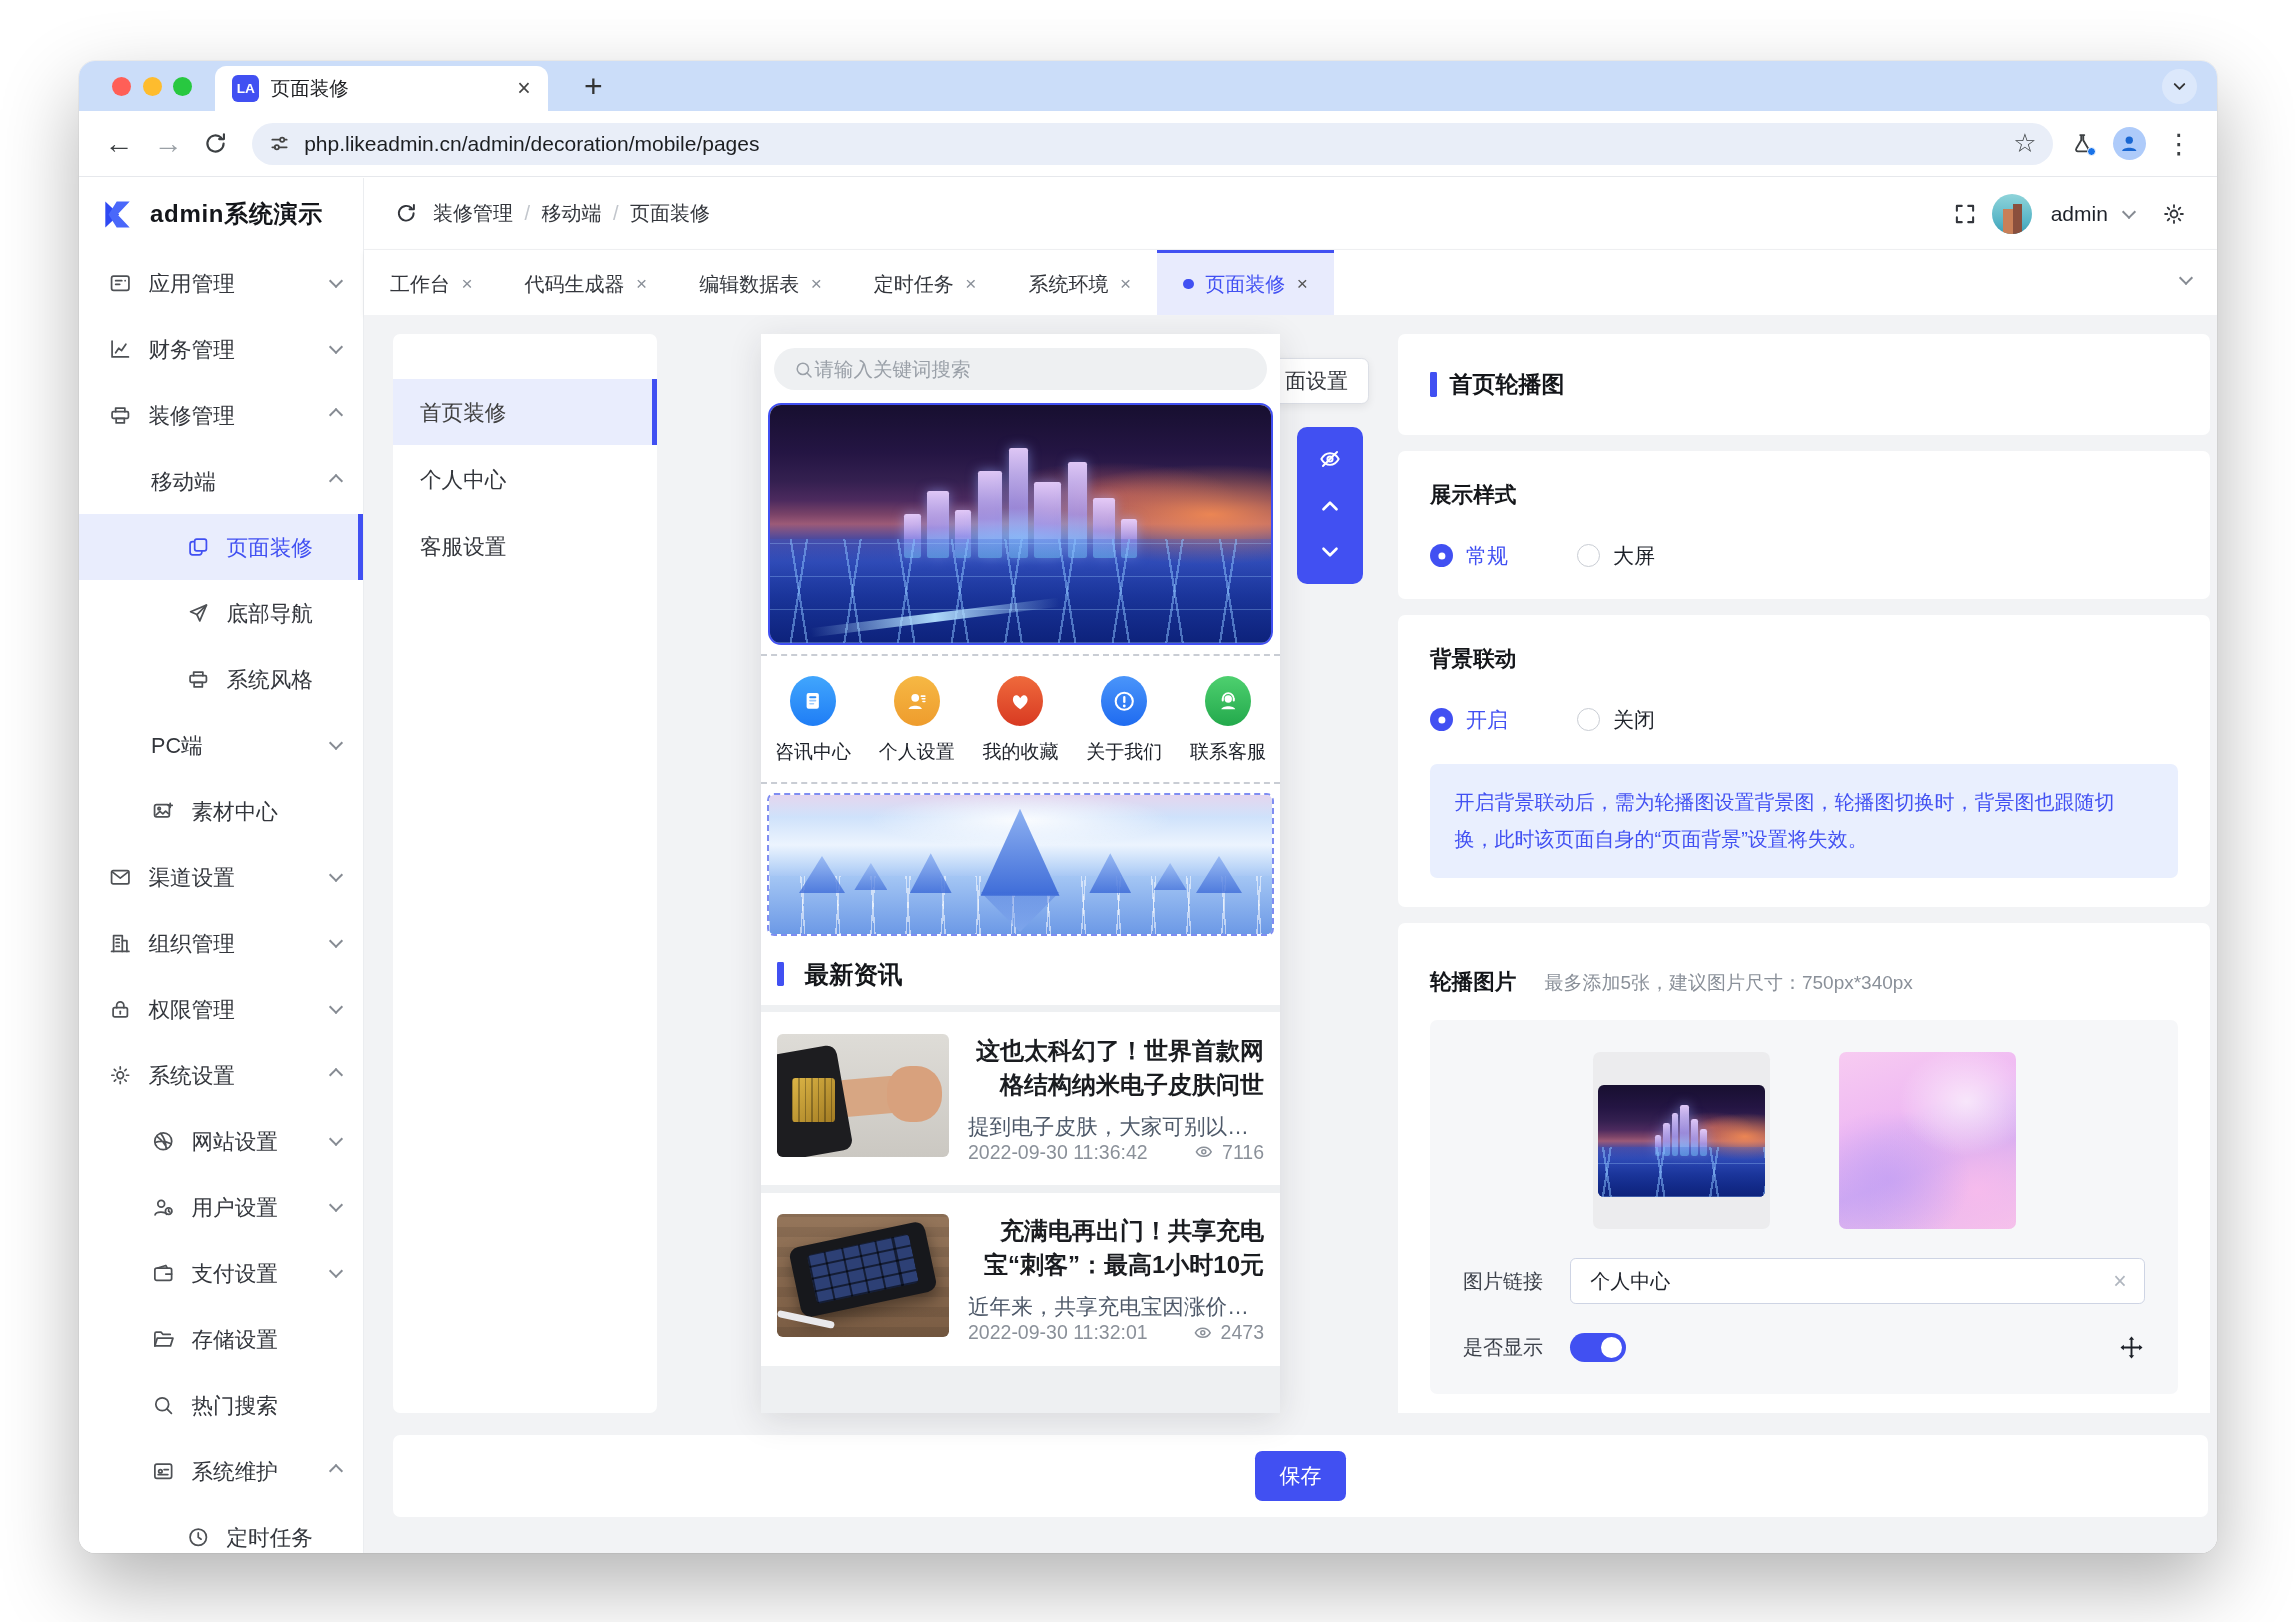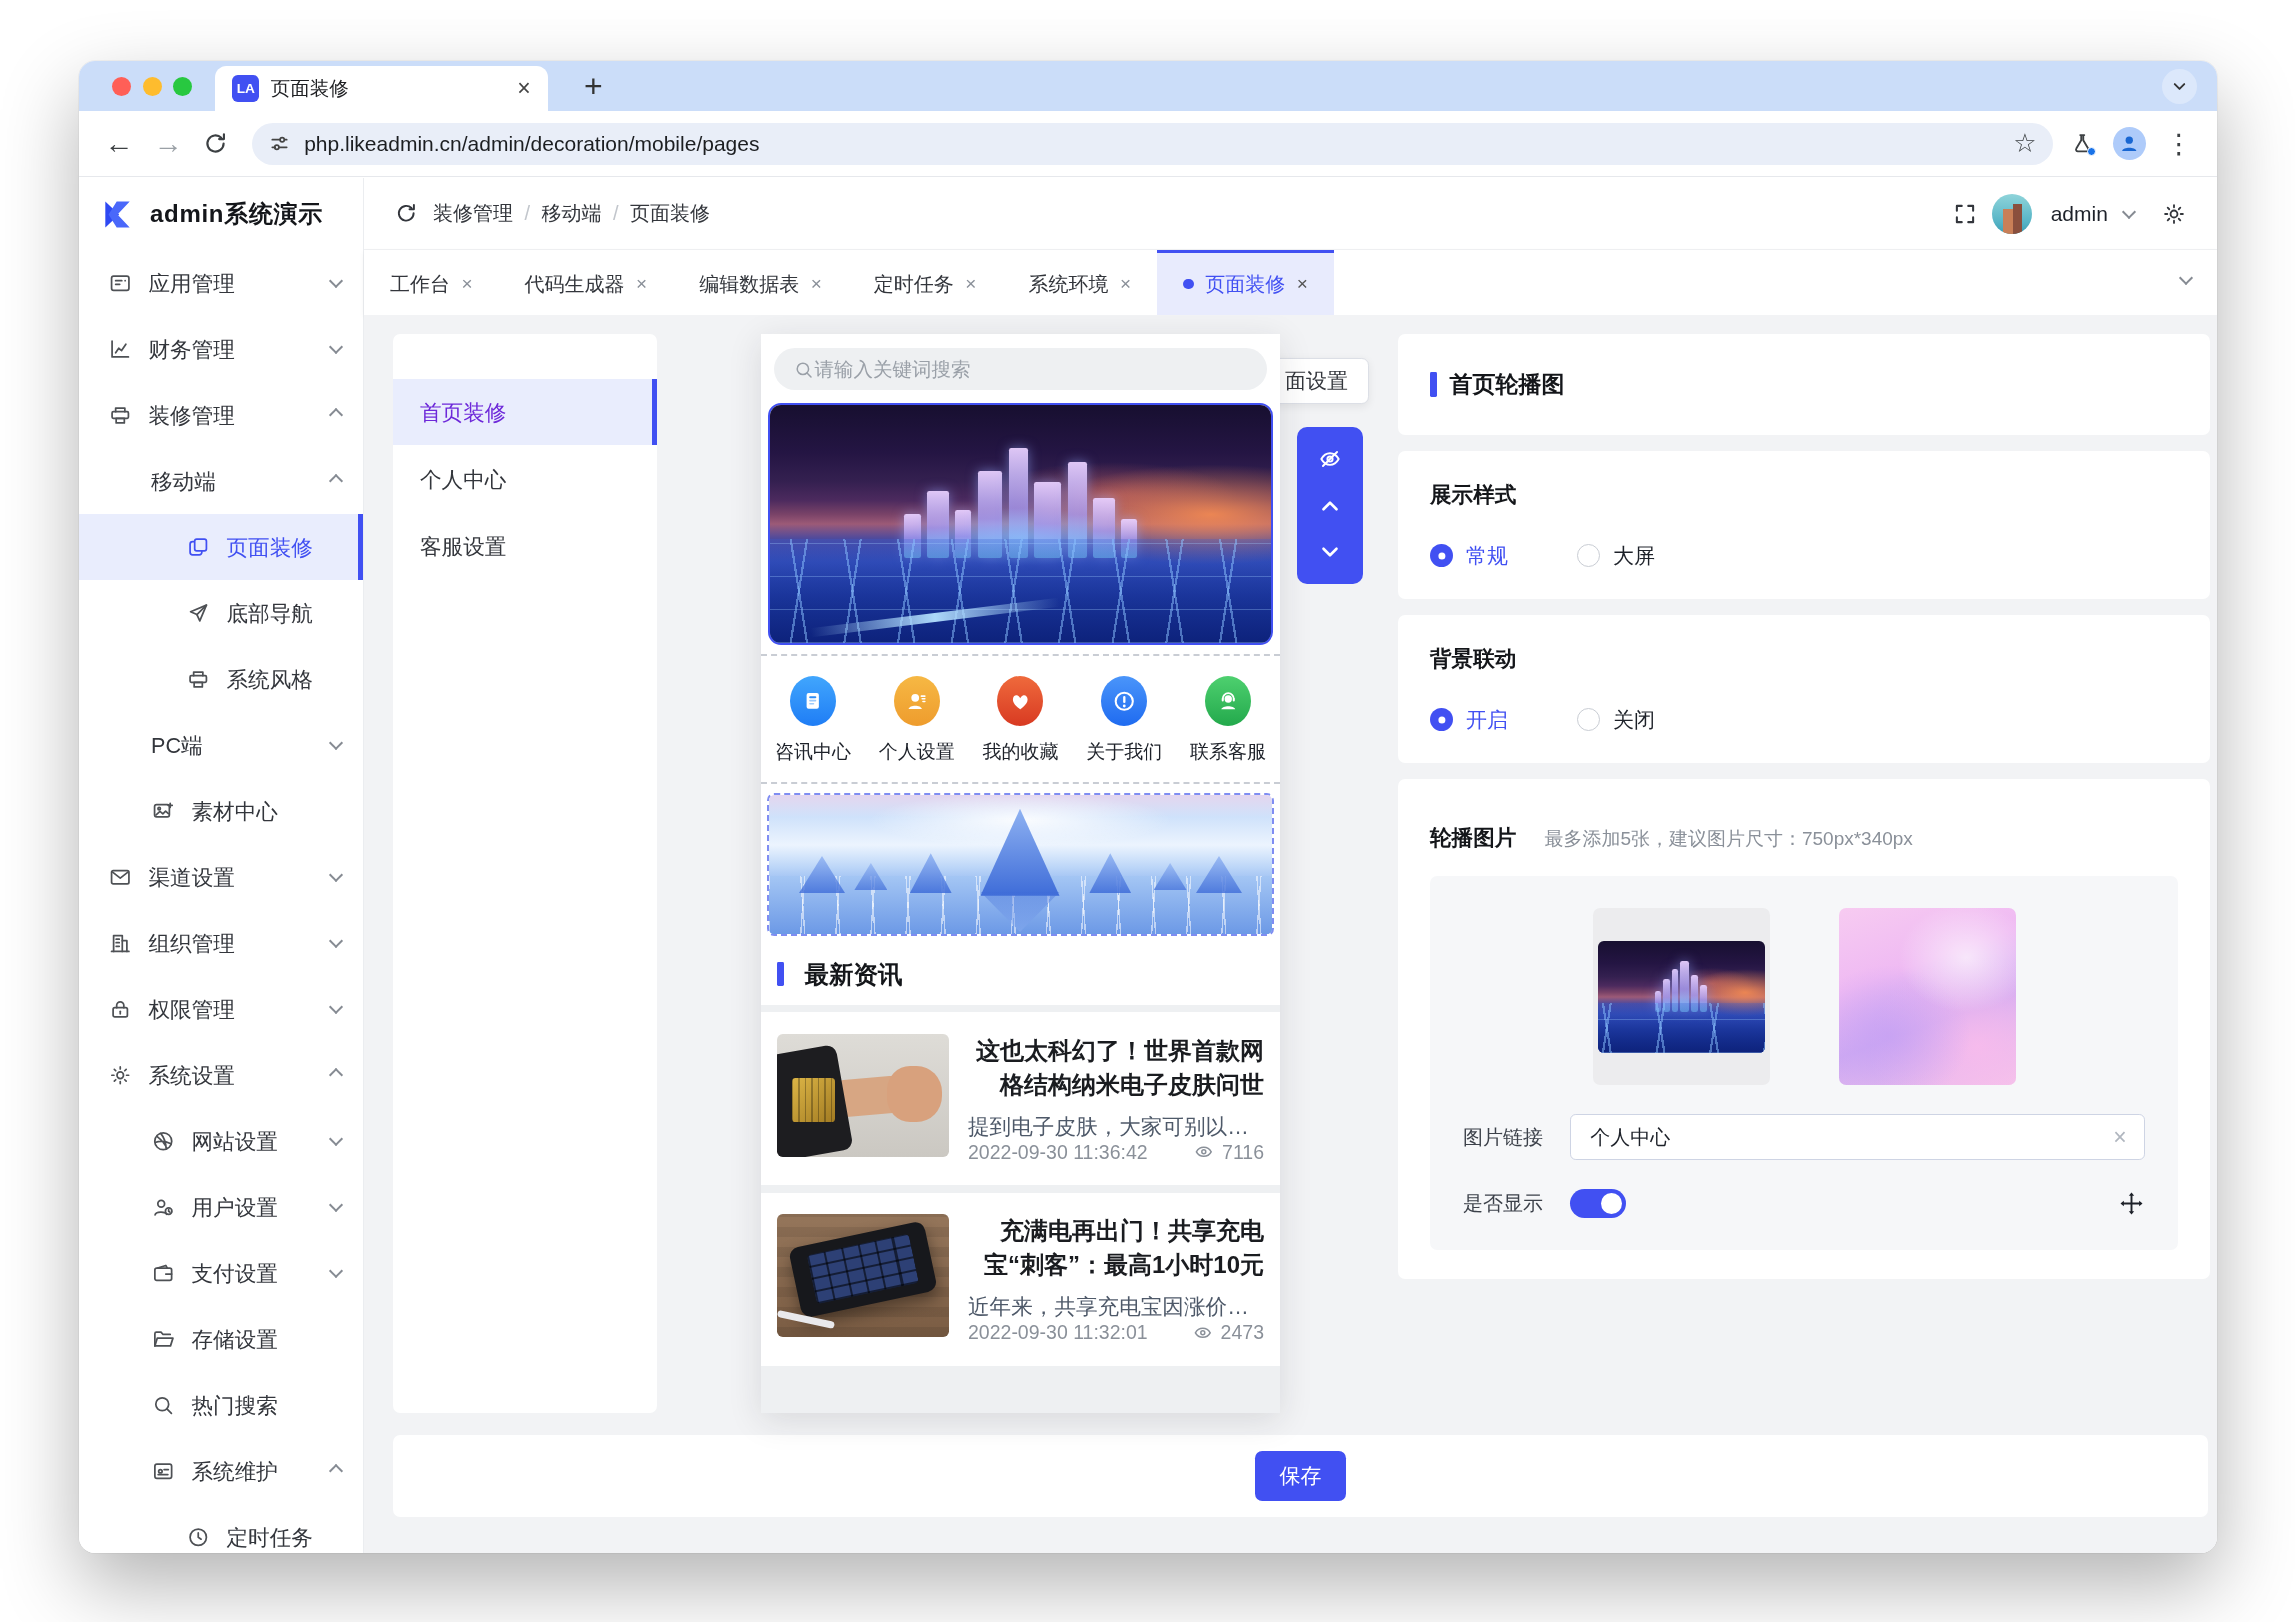--- a/index.html
+++ b/index.html
@@ -73,21 +73,21 @@
   .ttab.active{background:#e8ebfd;color:#4150f2;border-top-color:#4150f2;}
   .ttab.active .x{color:#555;}
   .tdot{width:10.8px;height:10.8px;border-radius:50%;background:#4150f2;flex:none;}
   .tab-chev{position:absolute;right:26px;top:24.5px;}
   .content{flex:1;position:relative;overflow:hidden;background:#f2f3f5;}
   
   .pages-card{position:absolute;left:29px;top:19px;width:264px;height:1079px;background:#fff;
               border-radius:7.2px;padding-top:45px;}
   .pc-item{height:66px;display:flex;align-items:center;padding-left:27px;font-size:21.6px;
            color:#33363c;position:relative;margin-bottom:1.4px;}
-  .pc-item.active{background:#e9edfd;color:#6d28d9;font-family:Liberation Serif, serif;}
+  .pc-item.active{background:#e9edfd;color:#404040;font-family:Liberation Serif, serif;}
   .pc-item.active::after{content:"";position:absolute;right:0;top:0;bottom:0;width:5px;background:#4150f2;}
   
   .phone{position:absolute;left:397px;top:19px;width:519px;height:1079px;background:#fff;z-index:2;
          box-shadow:0 7.2px 32px rgba(31,35,41,.12);display:flex;flex-direction:column;overflow:hidden;}
   .ph-search{padding:14.4px 13px 10px;background:#fff;}
   .ph-pill{height:42px;background:#eef0f2;border-radius:21px;display:flex;align-items:center;
            padding:0 19px;gap:0;color:#9aa0a8;font-size:19.5px;}
   .banner1{margin:2.9px 7.2px 0;height:242px;border:2.9px solid #4150f2;border-radius:13px;
            overflow:hidden;position:relative;flex:none;}
   .city{position:absolute;inset:0;background:
@@ -841,20 +841,21 @@
               <div class="radio-row">
                 <span class="radio sel-label">
                   <span class="rdot sel"></span>
                   <span>开启</span>
                 </span>
                 <span class="radio">
                   <span class="rdot un"></span>
                   <span>关闭</span>
                 </span>
               </div>
+              <div class="tipbox">开启背景联动后，需为轮播图设置背景图，轮播图切换时，背景图也跟随切换，此时该页面自身的“页面背景”设置将失效。</div>
             </div>
 
             <div class="scard">
               <div class="car-head">
                 <span class="sec-label">轮播图片</span>
                 <span class="car-hint">最多添加5张，建议图片尺寸：750px*340px</span>
               </div>
               <div class="entry">
                 <div class="entry-imgs">
                   <div class="ebox">

